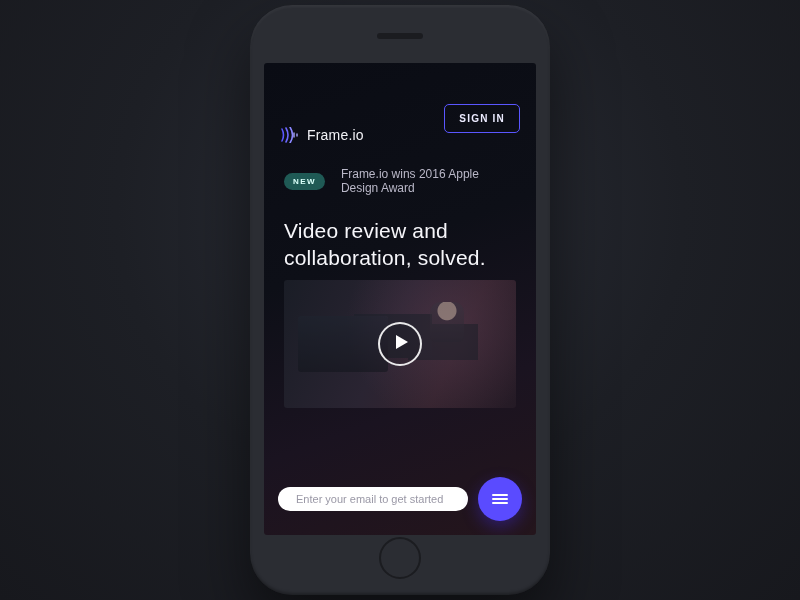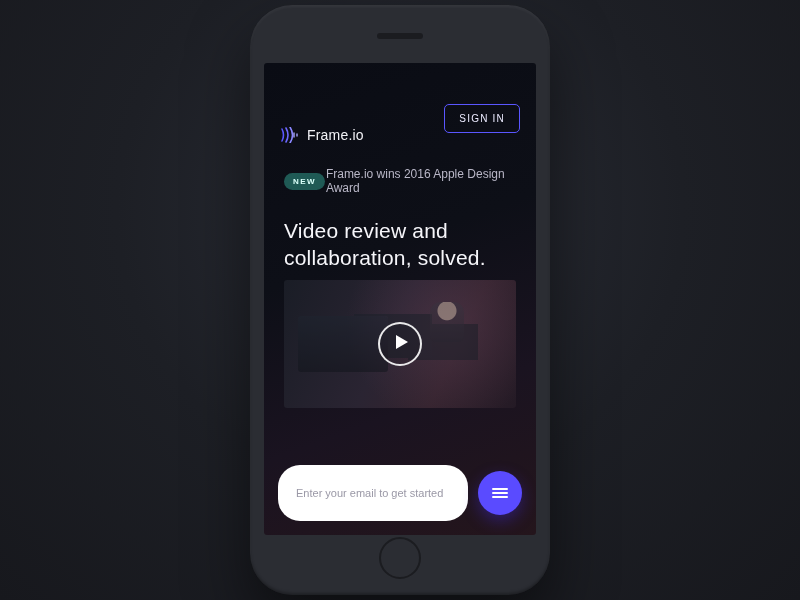--- a/index.html
+++ b/index.html
@@ -75,34 +75,34 @@
     font-size: 14px;
     font-weight: 500;
     color: #f2f2f6;
     letter-spacing: 0.2px;
   }
   .signin {
     border: 1.5px solid #5a56ff;
     color: #ecebff;
     background: transparent;
     font-size: 10px;
-    font-weight: 400;
+    font-weight: 700;
     letter-spacing: 1.2px;
     padding: 8px 14px;
     border-radius: 5px;
     cursor: pointer;
     margin-top: 14px;
   }
 
   .content { padding: 14px 20px 0 20px; }
 
   .badge-row {
     display: flex;
     align-items: center;
-    gap: 1px;
+    gap: 16px;
     margin-bottom: 22px;
   }
   .badge {
     background: #1f5a55;
     color: #d9fff9;
     font-size: 8px;
     font-weight: 700;
     letter-spacing: 1.4px;
     padding: 4px 9px;
     border-radius: 10px;
@@ -178,21 +178,21 @@
     left: 14px; right: 14px; bottom: 14px;
     display: flex;
     align-items: center;
     gap: 10px;
   }
   .email {
     flex: 1;
     background: #fff;
     border: none;
     border-radius: 22px;
-    height: 56px;
+    height: 24px;
     padding: 0 18px;
     font-size: 11px;
     color: #7a7886;
     outline: none;
   }
   .email::placeholder { color: #9a98a6; }
   .fab {
     width: 44px; height: 44px;
     border-radius: 50%;
     background: #5a4bff;

